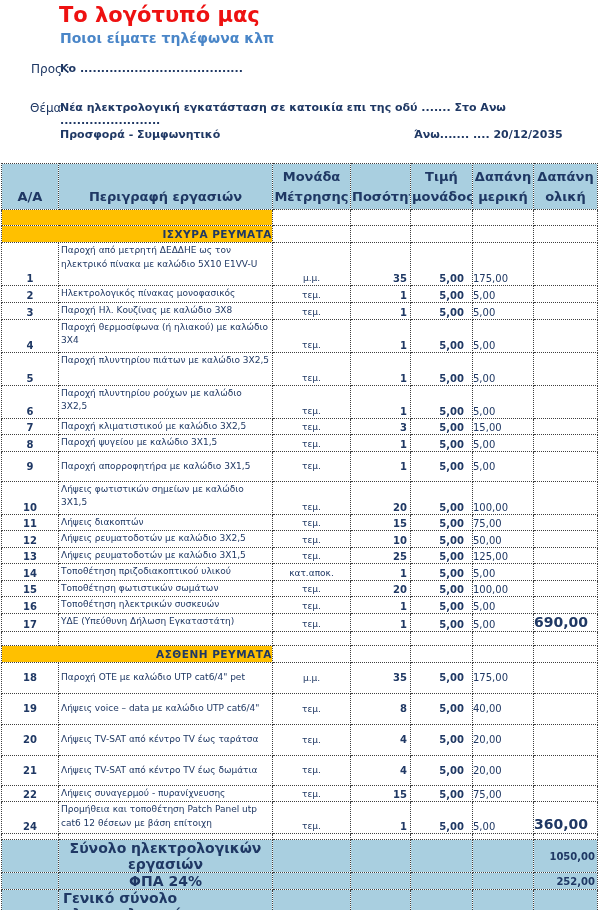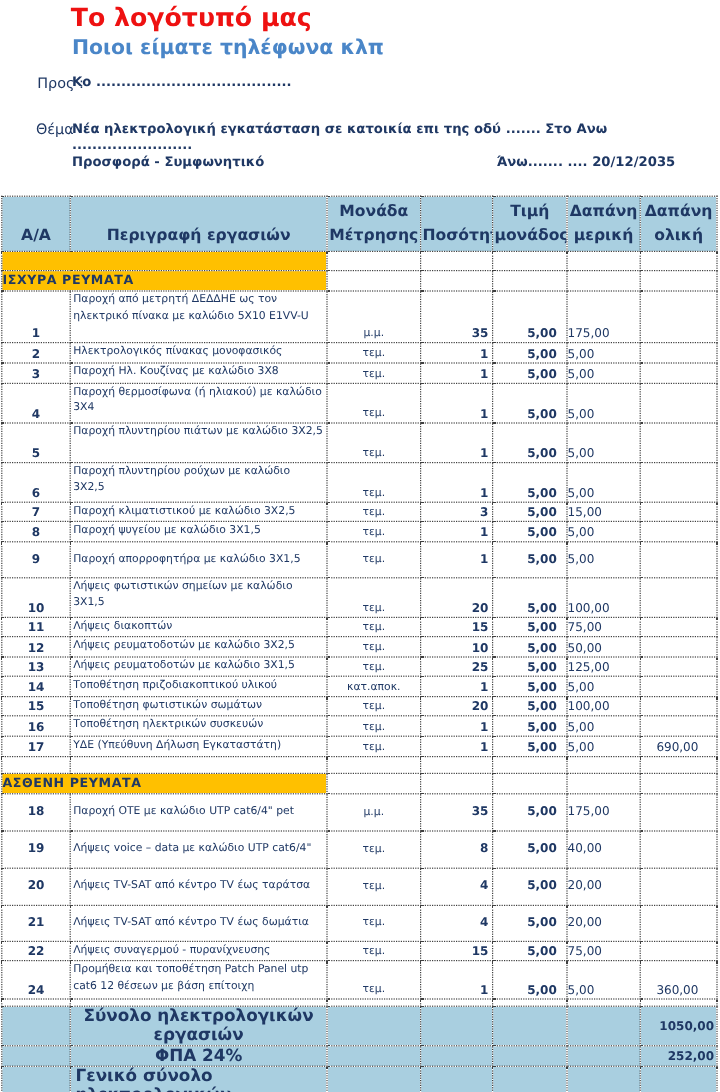--- a/index.html
+++ b/index.html
@@ -3,21 +3,21 @@
 <meta charset="utf-8">
 <style>
   :root { --navy:#1f3864; --orange:#ffc000; --blue:#a9cfe0; --red:#ee1111; --tag:#4a86c8; --line:#3f3f3f; }
   * { margin:0; padding:0; box-sizing:border-box; }
   html,body { background:#ffffff; }
   .page {
     position:relative; width:600px; height:910px; background:#fff; overflow:hidden;
     font-family:"DejaVu Sans", sans-serif; color:var(--navy);
   }
   .logo-text { position:absolute; left:59px; top:3px; font-size:21px; font-weight:bold; color:var(--red); }
-  .tagline   { position:absolute; left:60px; top:30px; font-size:17px; font-weight:600; color:var(--tag); }
+  .tagline   { position:absolute; left:60px; top:30px; font-size:14px; font-weight:600; color:var(--tag); }
   .meta-label { position:absolute; font-size:12px; color:var(--navy); }
   .meta-value { position:absolute; font-size:11px; font-weight:bold; color:var(--navy); }
   .to-label { left:31px; top:62px; }
   .to-value { left:60px; top:62px; }
   .subj-label { left:30px; top:101px; }
   .subj-value { left:60px; top:101px; width:520px; }
   .doc-type { left:60px; top:128px; }
   .place-date { left:414px; top:128px; }
 
   .quote-table-wrap { position:absolute; left:1px; top:163px; width:597px; }
@@ -26,24 +26,24 @@
   thead th {
     background:var(--blue); font-size:13px; font-weight:bold; text-align:center;
     vertical-align:bottom; padding:2px 1px 3px 1px; white-space:pre-line; line-height:1.5;
   }
   .c-no     { text-align:center; font-weight:bold; font-size:10px; vertical-align:bottom; padding-bottom:1px; }
   .c-desc   { font-size:9px; vertical-align:top; text-align:left; padding:1px 2px; line-height:1.5; }
   .c-unit   { text-align:center; font-size:9px; vertical-align:bottom; padding-bottom:2px; }
   .c-qty    { text-align:right; font-weight:bold; font-size:10px; vertical-align:bottom; padding:0 3px 1px 0; }
   .c-price  { text-align:right; font-weight:bold; font-size:10px; vertical-align:bottom; padding:0 8px 1px 0; }
   .c-partial{ text-align:left; font-weight:normal; font-size:10px; vertical-align:bottom; padding:0 8px 1px 0; }
-  .c-total  { text-align:center; font-weight:normal; font-size:10px; vertical-align:bottom; padding:0 2px 1px 0; }
+  .c-total  { text-align:left; font-weight:bold; font-size:14px; vertical-align:bottom; padding:0 2px 1px 0; }
   tr.va-m td { vertical-align:middle; padding-bottom:0; }
   tr.va-m td.c-desc { vertical-align:middle; }
-  .section-cell { background:var(--orange); font-weight:bold; font-size:10.5px; text-align:left; vertical-align:middle; letter-spacing:0.5px; }
+  .section-cell { background:var(--orange); font-weight:bold; font-size:10.5px; text-align:right; vertical-align:middle; letter-spacing:0.5px; }
   .sum-cell  { background:var(--blue); }
   .sum-label { background:var(--blue); font-weight:bold; font-size:14px; text-align:center; vertical-align:middle; }
   .sum-label.left { text-align:left; padding-left:4px; vertical-align:bottom; padding-bottom:3px; }
   .sum-value { background:var(--blue); font-weight:bold; font-size:10px; text-align:right; padding-right:2px; vertical-align:middle; }
   tr.va-b .sum-value { vertical-align:bottom; padding-bottom:3px; }
 </style>
 </head>
 <body>
 
 <div class="page">

